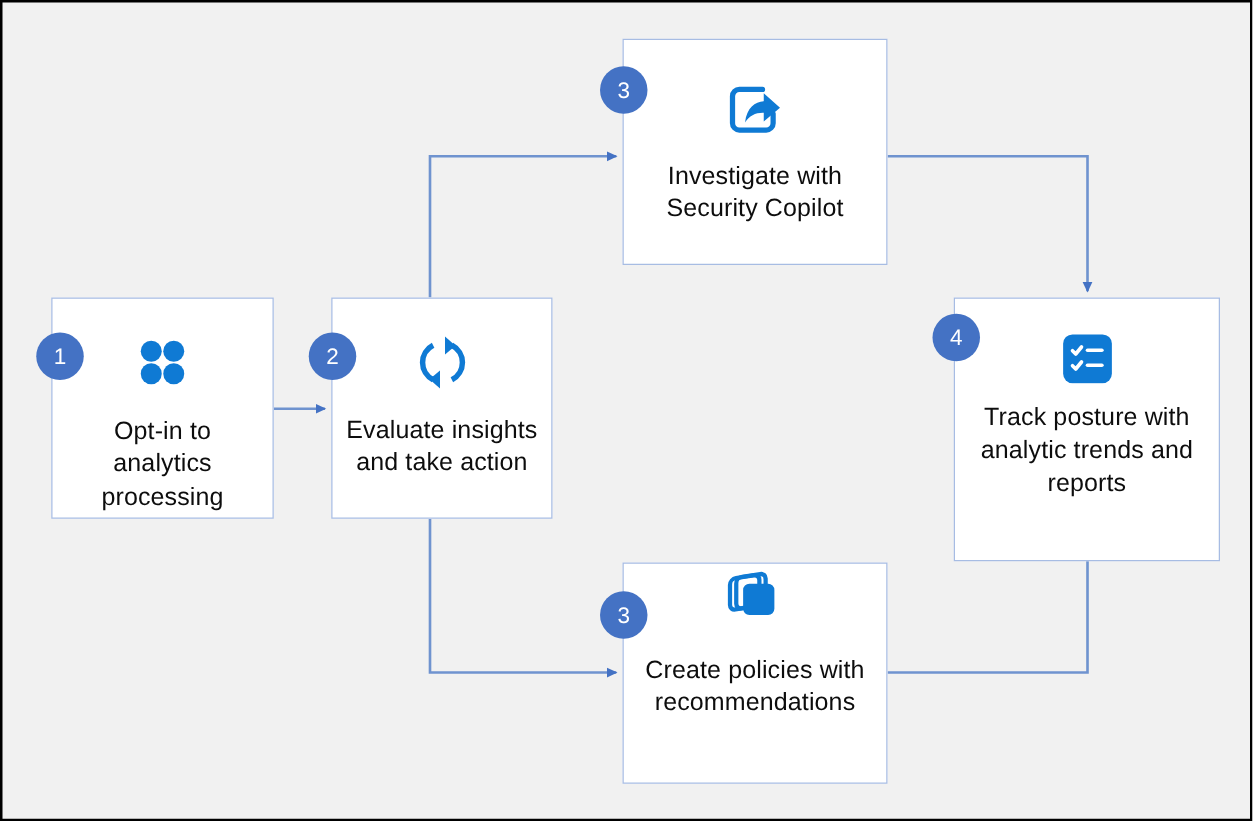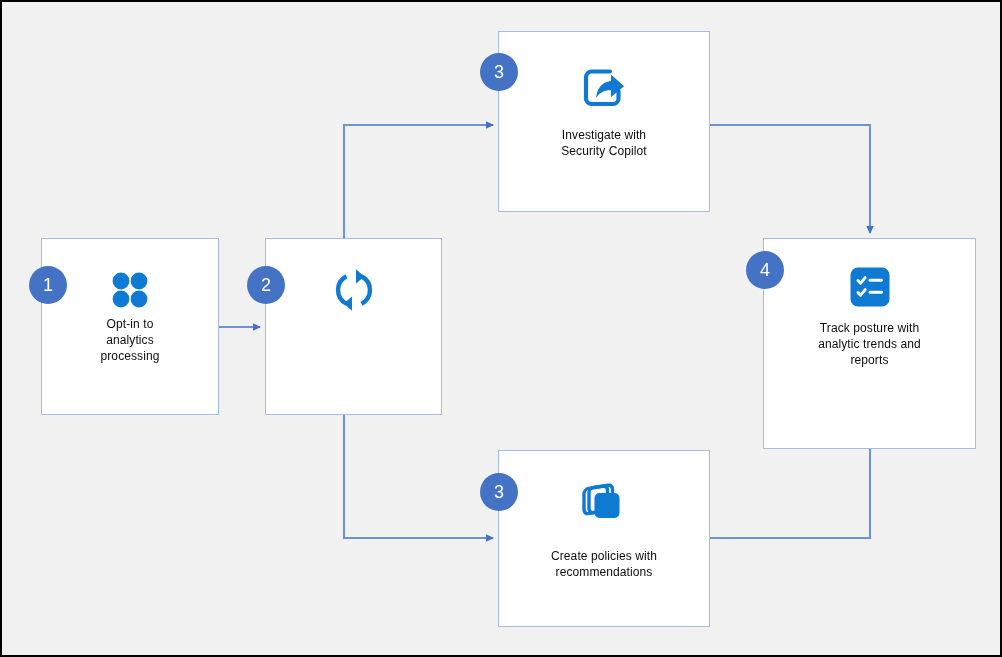--- a/index.html
+++ b/index.html
@@ -37,21 +37,21 @@
     align-items: center;
     justify-content: flex-start;
   }
   .node-icon {
     display: flex;
     align-items: center;
     justify-content: center;
   }
   .node-label {
     color: #0d0d0d;
-    font-size: 12px;
+    font-size: 20px;
     line-height: 1.32;
     text-align: center;
     letter-spacing: 0.1px;
     white-space: pre-line;
   }
   .badge {
     position: absolute;
     width: 38px;
     height: 38px;
     border-radius: 50%;
@@ -88,53 +88,55 @@
 
   <div class="node" style="left:39px; top:236px; width:178px; height:177px; padding-top:26px;">
     <div class="node-icon" style="width:50px;height:50px;">
       <svg width="46" height="46" viewBox="0 0 46 46" xmlns="http://www.w3.org/2000/svg">
         <circle cx="14" cy="14" r="8.4" fill="#0f7ad4"></circle>
         <circle cx="32" cy="14" r="8.4" fill="#0f7ad4"></circle>
         <circle cx="14" cy="32" r="8.4" fill="#0f7ad4"></circle>
         <circle cx="32" cy="32" r="8.4" fill="#0f7ad4"></circle>
       </svg>
     </div>
-    <div class="node-label" style="margin-top:2px;">Opt-in to
+    <div class="node-label" style="margin-top:17px;">Opt-in to
 analytics
 processing</div>
   </div>
   <div class="badge" style="left:27px; top:264px;">1</div>
 
   <div class="node" style="left:263px; top:236px; width:177px; height:177px; padding-top:24px;">
     <div class="node-icon" style="width:54px;height:54px;">
       <svg width="50" height="50" viewBox="0 0 50 50" xmlns="http://www.w3.org/2000/svg">
         <g fill="none" stroke="#0f7ad4" stroke-width="4.4" stroke-linecap="butt">
           <path d="M32.5,11.2 A15.5,15.5 0 0 1 32.5,38.8"></path>
           <path d="M17.5,38.8 A15.5,15.5 0 0 1 17.5,11.2"></path>
         </g>
         <path d="M27.0,4.2 L35.4,11.6 L27.0,18.6 z" fill="#0f7ad4"></path>
         <path d="M23.0,45.8 L14.6,38.4 L23.0,31.4 z" fill="#0f7ad4"></path>
       </svg>
     </div>
+    <div class="node-label" style="margin-top:14px;">Evaluate insights
+and take action</div>
   </div>
   <div class="badge" style="left:245px; top:264px;">2</div>
 
   <div class="node" style="left:496px; top:29px; width:212px; height:181px; padding-top:28px;">
     <div class="node-icon" style="width:54px;height:54px;">
       <svg width="50" height="50" viewBox="0 0 50 50" xmlns="http://www.w3.org/2000/svg">
         <path d="M31,9.5 L12.5,9.5 A5.5,5.5 0 0 0 7,15 L7,36.5 A5.5,5.5 0 0 0 12.5,42 L34,42 A5.5,5.5 0 0 0 39.5,36.5 L39.5,29" fill="none" stroke="#0f7ad4" stroke-width="4.2" stroke-linecap="round"></path>
         <path d="M17,36 C18.5,24 25,19.5 32,19 L32,12.5 L45,24.2 L32,35.2 L32,28.2 C25.5,28 20.5,30.5 17,36 z" fill="#0f7ad4"></path>
       </svg>
     </div>
     <div class="node-label" style="margin-top:14px;">Investigate with
 Security Copilot</div>
   </div>
   <div class="badge" style="left:478px; top:51px;">3</div>
 
-  <div class="node" style="left:496px; top:448px; width:212px; height:177px; padding-top:26px;">
+  <div class="node" style="left:496px; top:448px; width:212px; height:177px; ">
     <div class="node-icon" style="width:54px;height:54px;">
       <svg width="50" height="50" viewBox="0 0 50 50" xmlns="http://www.w3.org/2000/svg">
         <path d="M18.5,10.5 L33,10.5 A4.5,4.5 0 0 1 37.5,15 L37.5,31 A4.5,4.5 0 0 1 33,35.5 L18.5,35.5 A4.5,4.5 0 0 1 14,31 L14,15 A4.5,4.5 0 0 1 18.5,10.5 z" fill="none" stroke="#0f7ad4" stroke-width="3.4" transform="translate(-9,2) skewY(-9)"></path>
         <path d="M18.5,10.5 L33,10.5 A4.5,4.5 0 0 1 37.5,15 L37.5,31 A4.5,4.5 0 0 1 33,35.5 L18.5,35.5 A4.5,4.5 0 0 1 14,31 L14,15 A4.5,4.5 0 0 1 18.5,10.5 z" fill="none" stroke="#0f7ad4" stroke-width="3.4" transform="translate(-4,1) skewY(-9)"></path>
         <path d="M20.5,14 L35.5,14 A5,5 0 0 1 40.5,19 L40.5,34 A5,5 0 0 1 35.5,39 L20.5,39 A5,5 0 0 1 15.5,34 L15.5,19 A5,5 0 0 1 20.5,14 z" fill="#0f7ad4"></path>
       </svg>
     </div>
     <div class="node-label" style="margin-top:18px;">Create policies with
 recommendations</div>
   </div>

